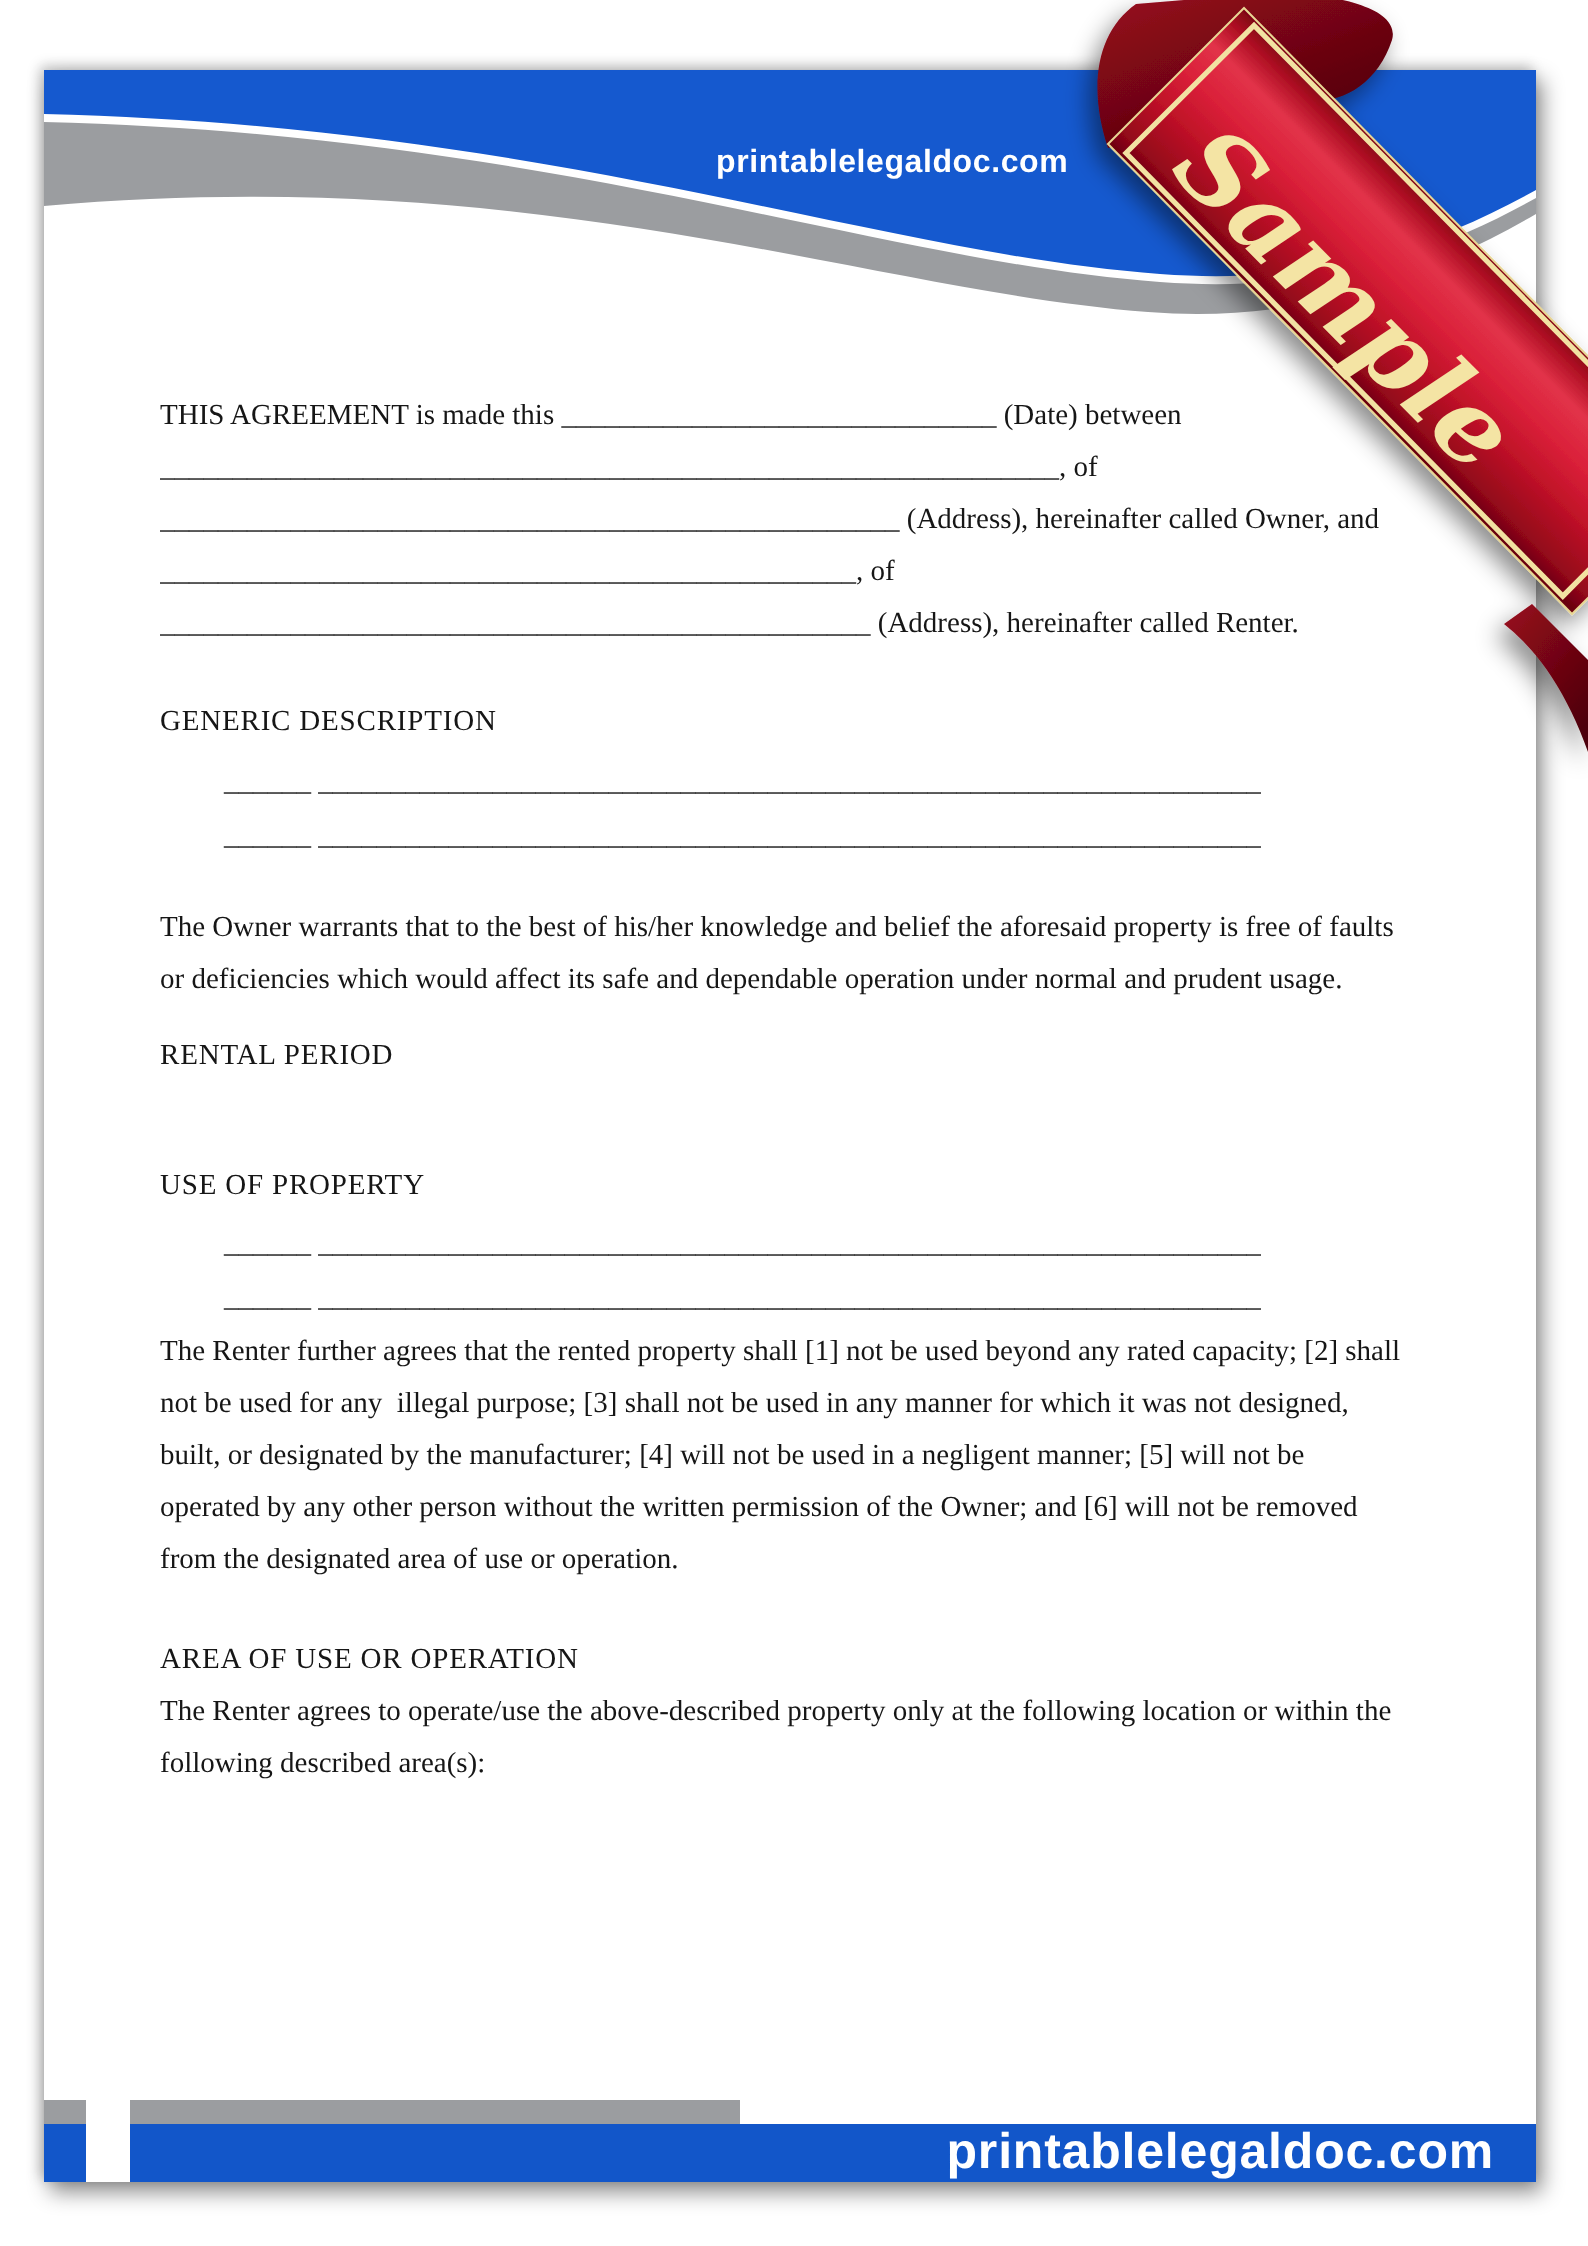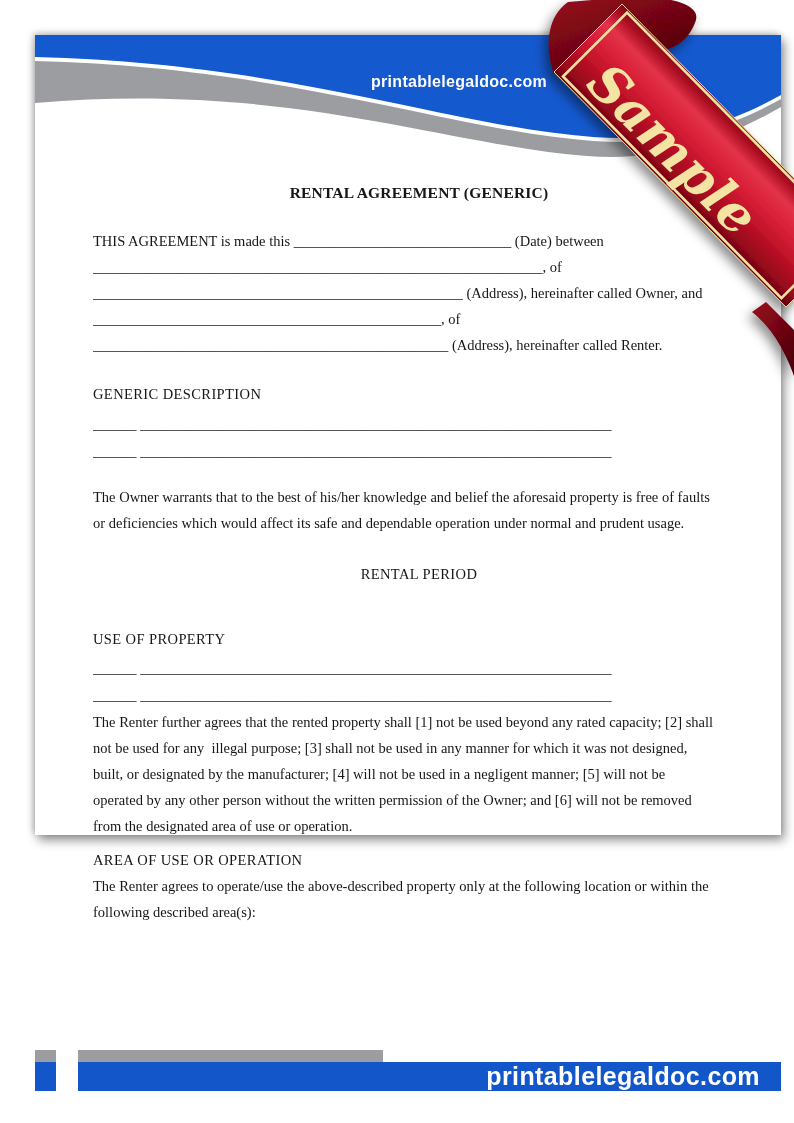--- a/index.html
+++ b/index.html
@@ -1,37 +1,37 @@
 <!DOCTYPE html>
 <html><head>
 <meta charset="utf-8">
 <style>
   html,body{margin:0;padding:0;background:#ffffff;width:794px;height:1123px;overflow:hidden;}
   *{box-sizing:border-box;}
   .canvas{position:relative;width:794px;height:1123px;background:#ffffff;font-family:"Liberation Serif",serif;}
-  .page{position:absolute;left:35px;top:35px;width:746px;height:800px;background:#ffffff;
+  .page{position:absolute;left:22px;top:35px;width:746px;height:1056px;background:#ffffff;
         box-shadow:3px 5px 10px rgba(0,0,0,.45), -2px -2px 6px rgba(0,0,0,.22);}
   .header-wave{position:absolute;left:0;top:0;width:746px;height:175px;}
   .header-site{position:absolute;left:336px;top:38px;font-family:"Liberation Sans",sans-serif;
         font-weight:bold;font-size:16px;color:#ffffff;letter-spacing:.3px;}
   .content{position:absolute;left:58px;top:138px;width:652px;height:838px;overflow:hidden;
         font-size:14.5px;line-height:26px;color:#161616;}
   .para{white-space:pre;margin:0;}
   .doc-title{font-weight:bold;font-size:15.5px;text-align:center;margin:7px 0 0 0;letter-spacing:.2px;}
   .mt-intro{margin-top:22px;}
   .heading{white-space:pre;letter-spacing:.4px;}
   .h-pd{margin-top:23px;}
-  .blanks{line-height:27px;}
+  .blanks{line-height:27px;margin-left:32px;}
   .b-pd{margin-top:4px;}
   .mt-warranty{margin-top:19px;}
-  .h-rp{margin-top:25px;text-align:center;}
+  .h-rp{margin-top:12px;}
   .h-uop{margin-top:39px;}
   .b-uop{margin-top:3px;}
   .mt-renter{}
-  .h-area{margin-top:8px;}
+  .h-area{margin-top:24px;}
   .footer-gray-a{position:absolute;left:0;top:1015px;width:21px;height:12px;background:#9b9da0;}
   .footer-gray-b{position:absolute;left:43px;top:1015px;width:305px;height:12px;background:#9b9da0;}
   .footer-blue-a{position:absolute;left:0;top:1027px;width:21px;height:29px;background:#1256c9;}
   .footer-blue-b{position:absolute;left:43px;top:1027px;width:703px;height:29px;background:#1256c9;
         text-align:right;padding-right:21px;font-family:"Liberation Sans",sans-serif;font-weight:bold;
         font-size:25px;line-height:28px;color:#ffffff;letter-spacing:.4px;}
   .ribbon-overlay{position:absolute;left:0;top:0;width:794px;height:1123px;pointer-events:none;}
 </style>
 </head>
 <body>
@@ -41,21 +41,20 @@
   <div class="page">
 
     <svg class="header-wave" viewBox="0 0 746 175" preserveAspectRatio="none">
       <path d="M0,0 H746 V72 C690,104 630,127 552,121 C410,110 250,46 0,68 Z" fill="#9b9da0"></path>
       <path fill="#ffffff" d="M0,0 H746 V64 C696,92 638,112 558,106 C418,96 255,32 0,26 Z"></path>
       <path d="M0,0 H746 V60 C696,88 638,108 558,102 C418,92 255,28 0,22 Z" fill="#1559cf"></path>
     </svg>
     <div class="header-site">printablelegaldoc.com</div>
 
     <div class="content">
-      <div class="doc-title">RENTAL AGREEMENT (GENERIC)</div>
 
       <p class="para mt-intro">THIS AGREEMENT is made this ______________________________ (Date) between
 ______________________________________________________________, of
 ___________________________________________________ (Address), hereinafter called Owner, and
 ________________________________________________, of
 _________________________________________________ (Address), hereinafter called Renter.</p>
 
       <p class="para heading h-pd">GENERIC DESCRIPTION</p>
       <p class="para blanks b-pd">______ _________________________________________________________________
 ______ _________________________________________________________________</p>

